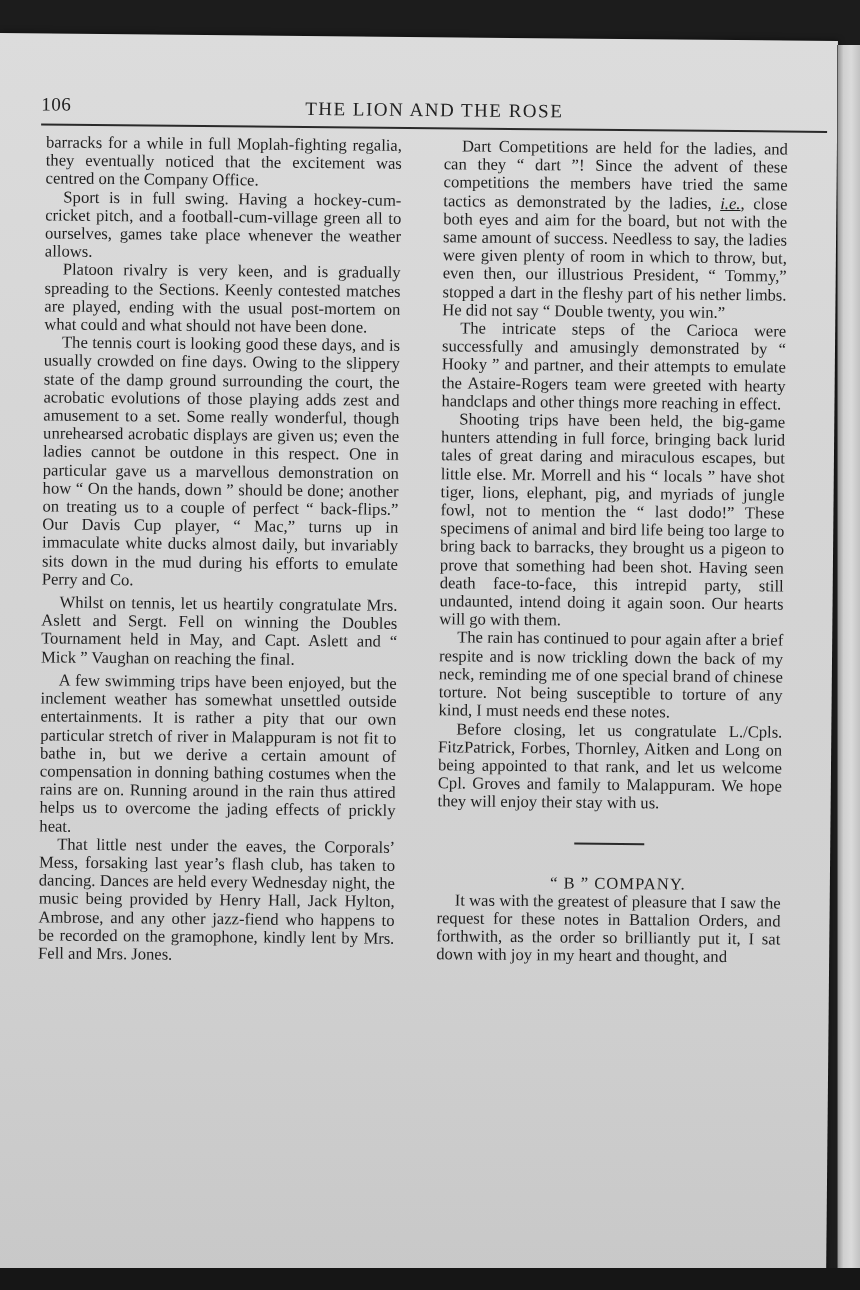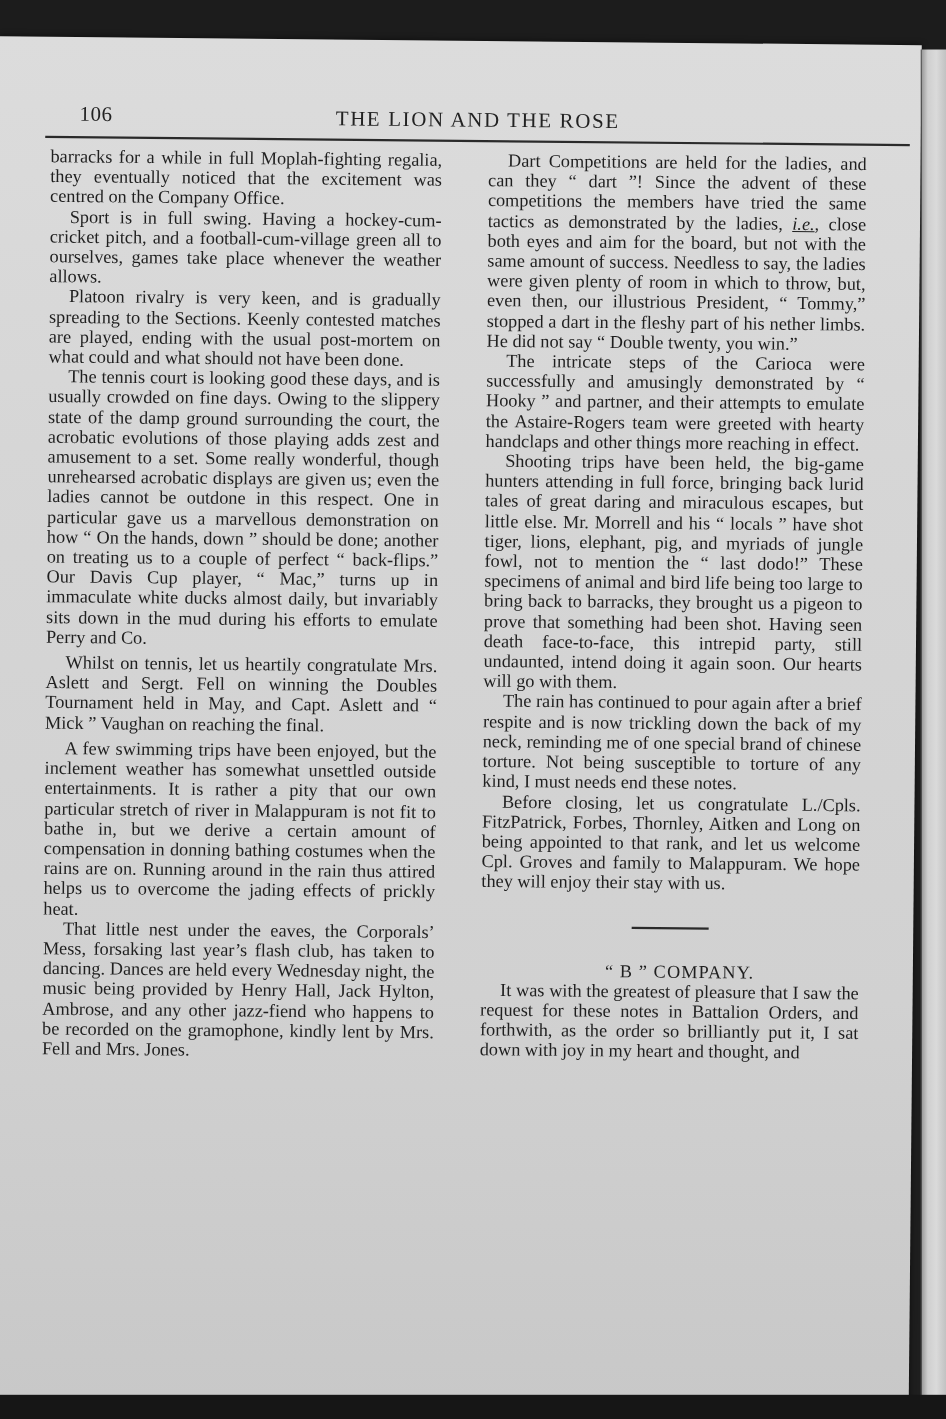--- a/index.html
+++ b/index.html
@@ -29,21 +29,21 @@
     position: absolute; left: 0; bottom: 0; width: 860px; height: 22px;
     background: #161616;
   }
   .header {
     position: absolute; left: 42px; top: 58px; width: 786px; height: 32px;
     border-bottom: 2px solid #2a2a2a;
     color: #222;
   }
   .page-number {
     position: absolute; left: 0; top: 2px;
-    font-size: 19px; letter-spacing: 0.5px; margin-left: 31px;
+    font-size: 19px; letter-spacing: 0.5px;
   }
   .running-title {
     position: absolute; left: 0; right: 0; top: 4px; text-align: center;
     font-size: 19px; letter-spacing: 1.5px;
   }
   .col {
     position: absolute; top: 100px;
     color: #1f1f1f;
     font-size: 16.6px;
     line-height: 18.2px;

